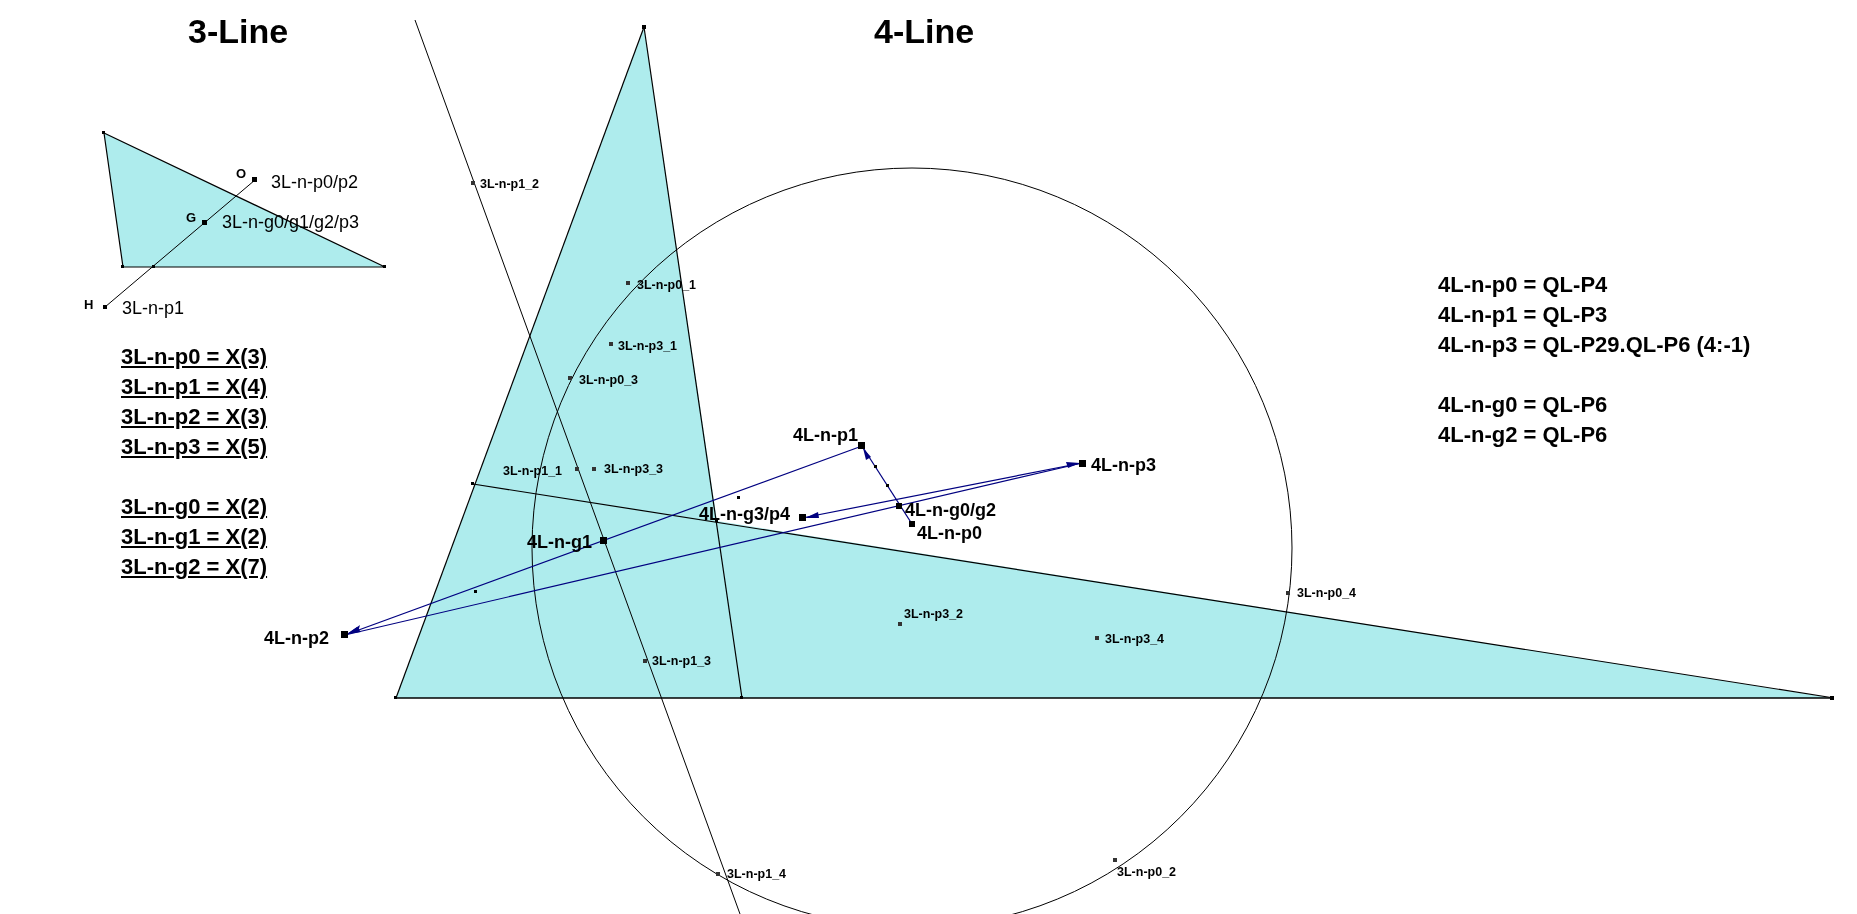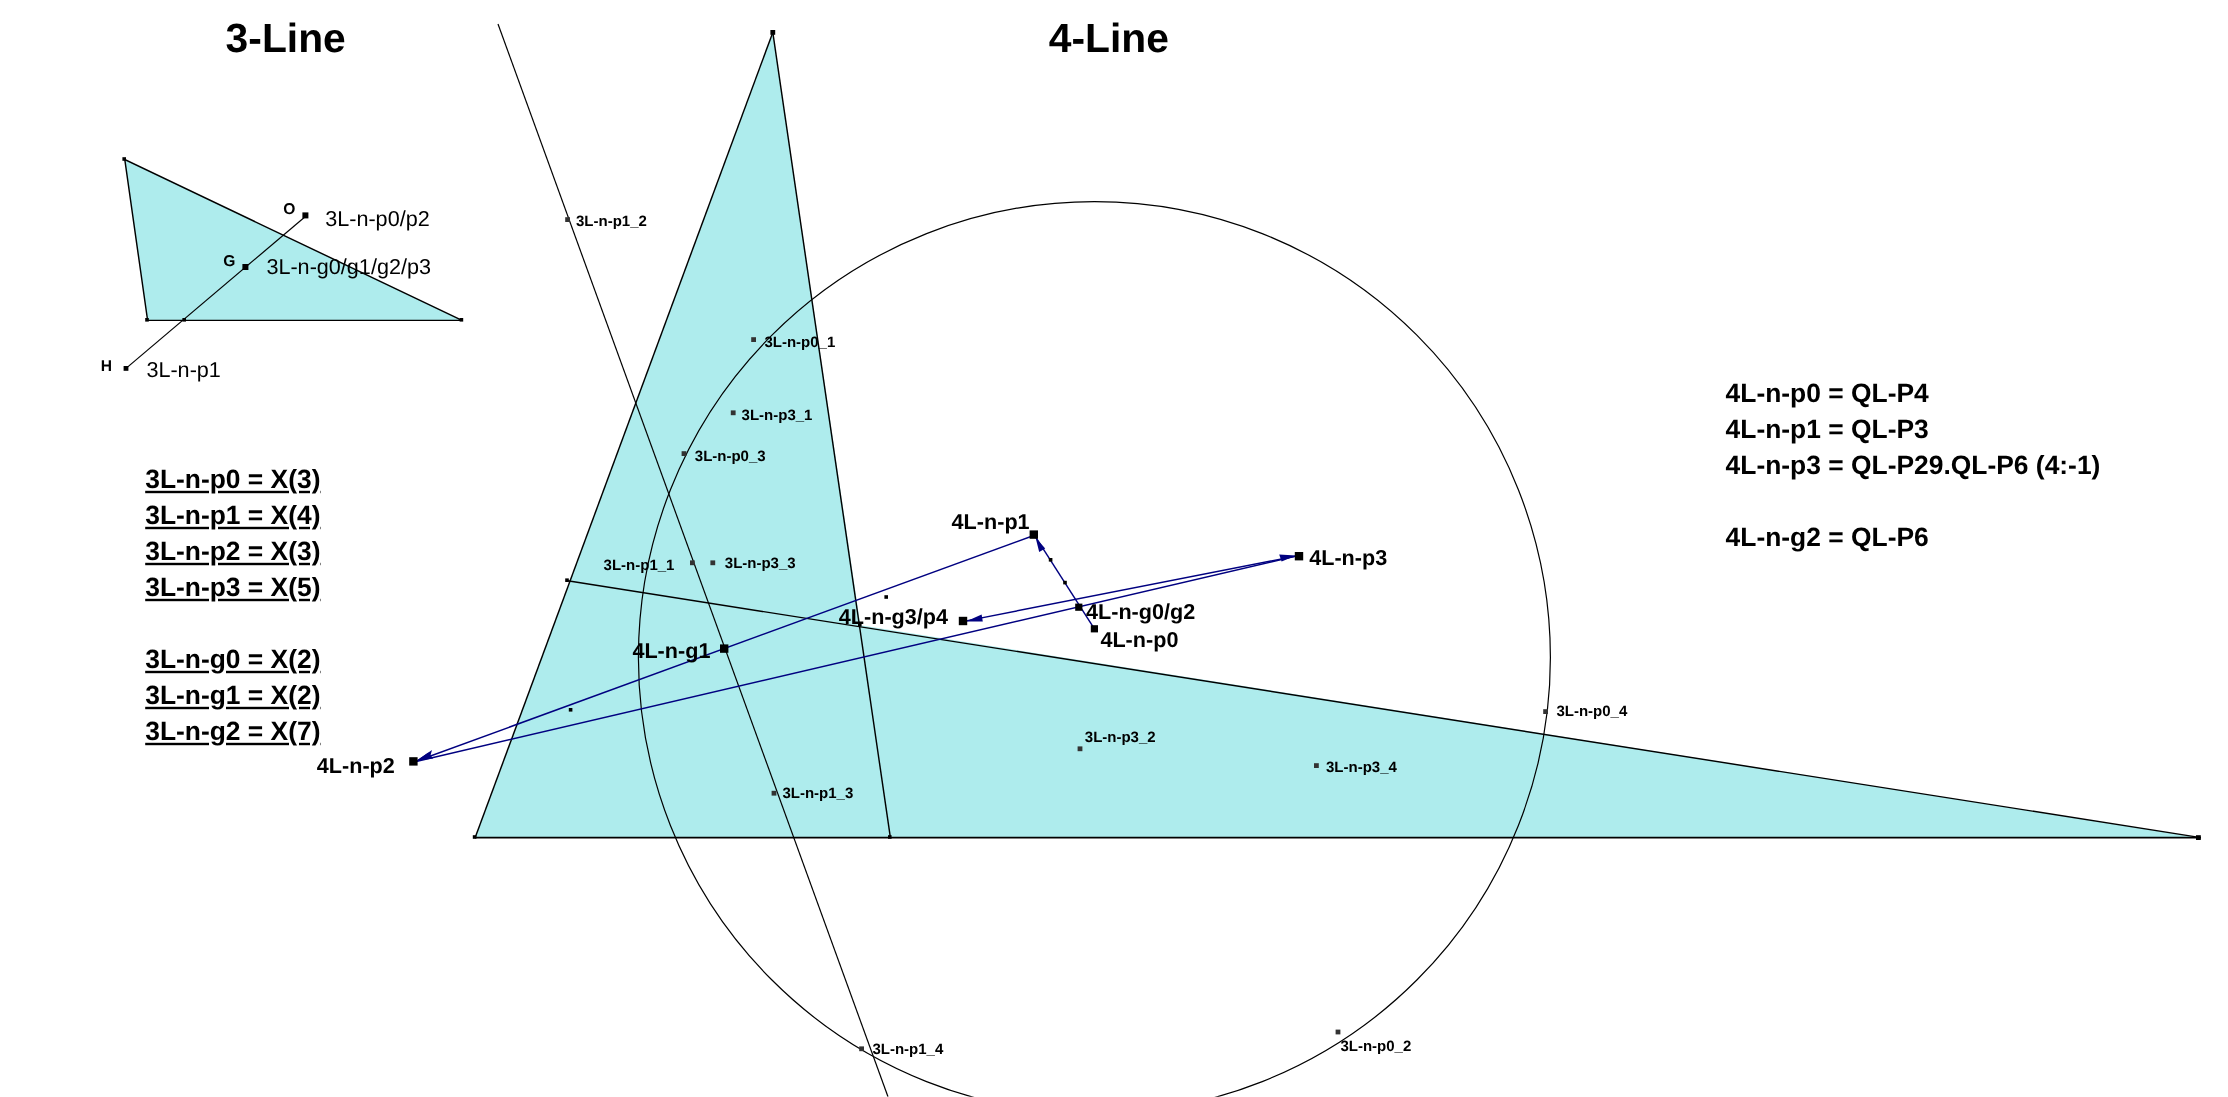--- a/index.html
+++ b/index.html
@@ -5,21 +5,21 @@
   html, body { margin: 0; padding: 0; background: #ffffff; }
   body { width: 1857px; height: 914px; position: relative; overflow: hidden;
          font-family: "Liberation Sans", sans-serif; color: #000; }
   svg { position: absolute; left: 0; top: 0; }
   .title { font-family: "Liberation Sans", sans-serif; font-weight: bold; font-size: 34px; }
   .big-label { font-family: "Liberation Sans", sans-serif; font-weight: bold; font-size: 18px; }
   .small-label { font-family: "Liberation Sans", sans-serif; font-weight: bold; font-size: 12.5px; }
   .reg-label { font-family: "Liberation Sans", sans-serif; font-size: 18px; }
   .letter { font-family: "Liberation Sans", sans-serif; font-weight: bold; font-size: 13px; }
   .eq { font-family: "Liberation Sans", sans-serif; font-weight: bold; font-size: 22px; }
-  .eq-block { position: absolute; margin-top: 43px; }
+  .eq-block { position: absolute; }
   .eq-line { height: 30px; line-height: 30px; white-space: nowrap; }
   .eq-gap { height: 30px; }
 </style>
 </head>
 <body>
 
 <svg width="1857" height="914" viewBox="0 0 1857 914">
 
   <g>
     <polygon points="104,133 123,267 385,267" fill="#aeeced" stroke="#000" stroke-width="1.2"></polygon>
@@ -136,14 +136,15 @@
   <div class="eq-line">3L-n-g0 = X(2)</div>
   <div class="eq-line">3L-n-g1 = X(2)</div>
   <div class="eq-line">3L-n-g2 = X(7)</div>
 </div>
 
 <div class="eq-block eq" style="left:1438px; top:270px;">
   <div class="eq-line">4L-n-p0 = QL-P4</div>
   <div class="eq-line">4L-n-p1 = QL-P3</div>
   <div class="eq-line">4L-n-p3 = QL-P29.QL-P6 (4:-1)</div>
   <div class="eq-gap"></div>
+  <div class="eq-line">4L-n-g0 = QL-P6</div>
   <div class="eq-line">4L-n-g2 = QL-P6</div>
 </div>
 
 </body></html>

